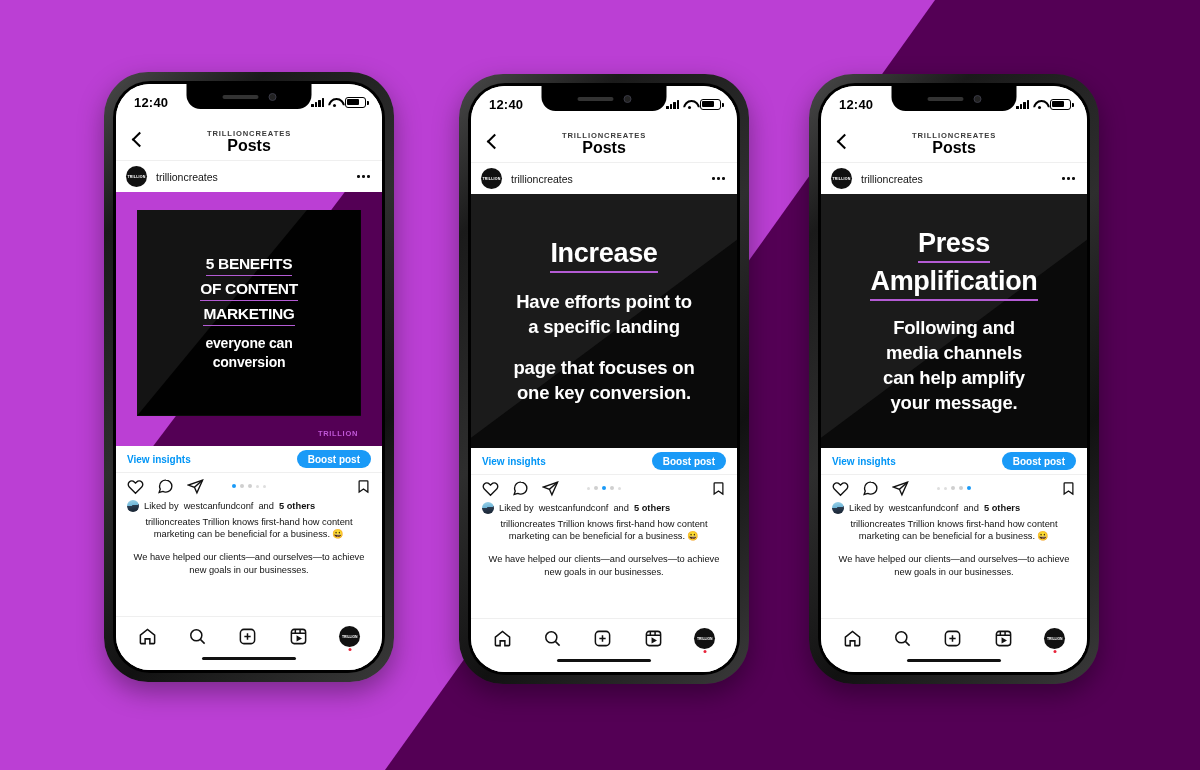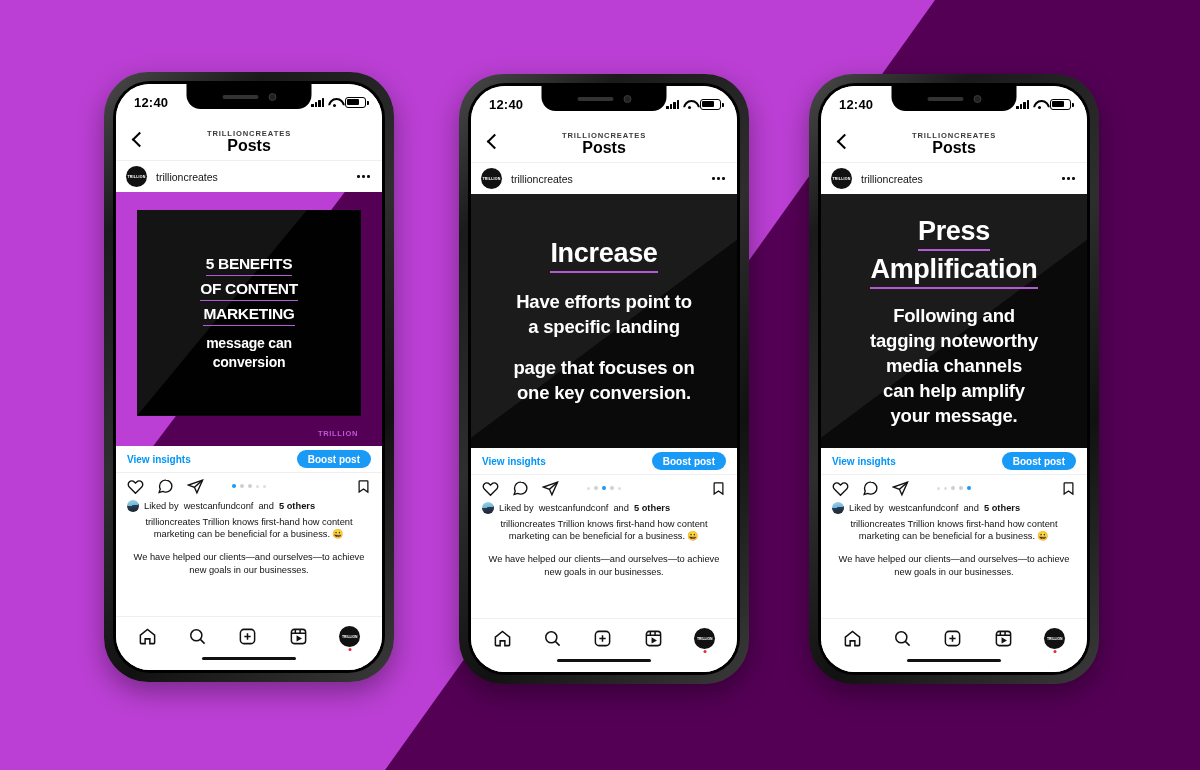--- a/index.html
+++ b/index.html
@@ -396,21 +396,21 @@
         </div>
 
         <div class="media framed" style="height:254px">
           <div class="diag"></div>
           <div class="card">
             <div class="inner">
               <div><span class="hl">5 BENEFITS</span></div>
               <div><span class="hl">OF CONTENT</span></div>
               <div><span class="hl">MARKETING</span></div>
               <div class="sub-wrap">
-                <div class="sub">message can</div>
+                <div class="sub">everyone can</div>
                 <div class="sub">conversion</div>
               </div>
             </div>
           </div>
           <div class="watermark">TRILLION</div>
         </div>
 
         <div class="insights">
           <div class="view-insights">View insights</div>
           <button class="boost-btn">Boost post</button>
@@ -669,21 +669,20 @@
               <i></i>
             </div>
         </div>
 
         <div class="media full" style="height:254px">
           <div class="sheen"></div>
           <div class="inner">
             <div><span class="hl hl1">Press</span></div>
             <div><span class="hl hl2">Amplification</span></div>
             <div class="sub">Following and</div>
-            <div class="sub" style="margin-top:0">tagging noteworthy</div>
             <div class="sub" style="margin-top:0">media channels</div>
             <div class="sub" style="margin-top:0">can help amplify</div>
             <div class="sub" style="margin-top:0">your message.</div>
           </div>
         </div>
 
         <div class="insights">
           <div class="view-insights">View insights</div>
           <button class="boost-btn">Boost post</button>
         </div>

